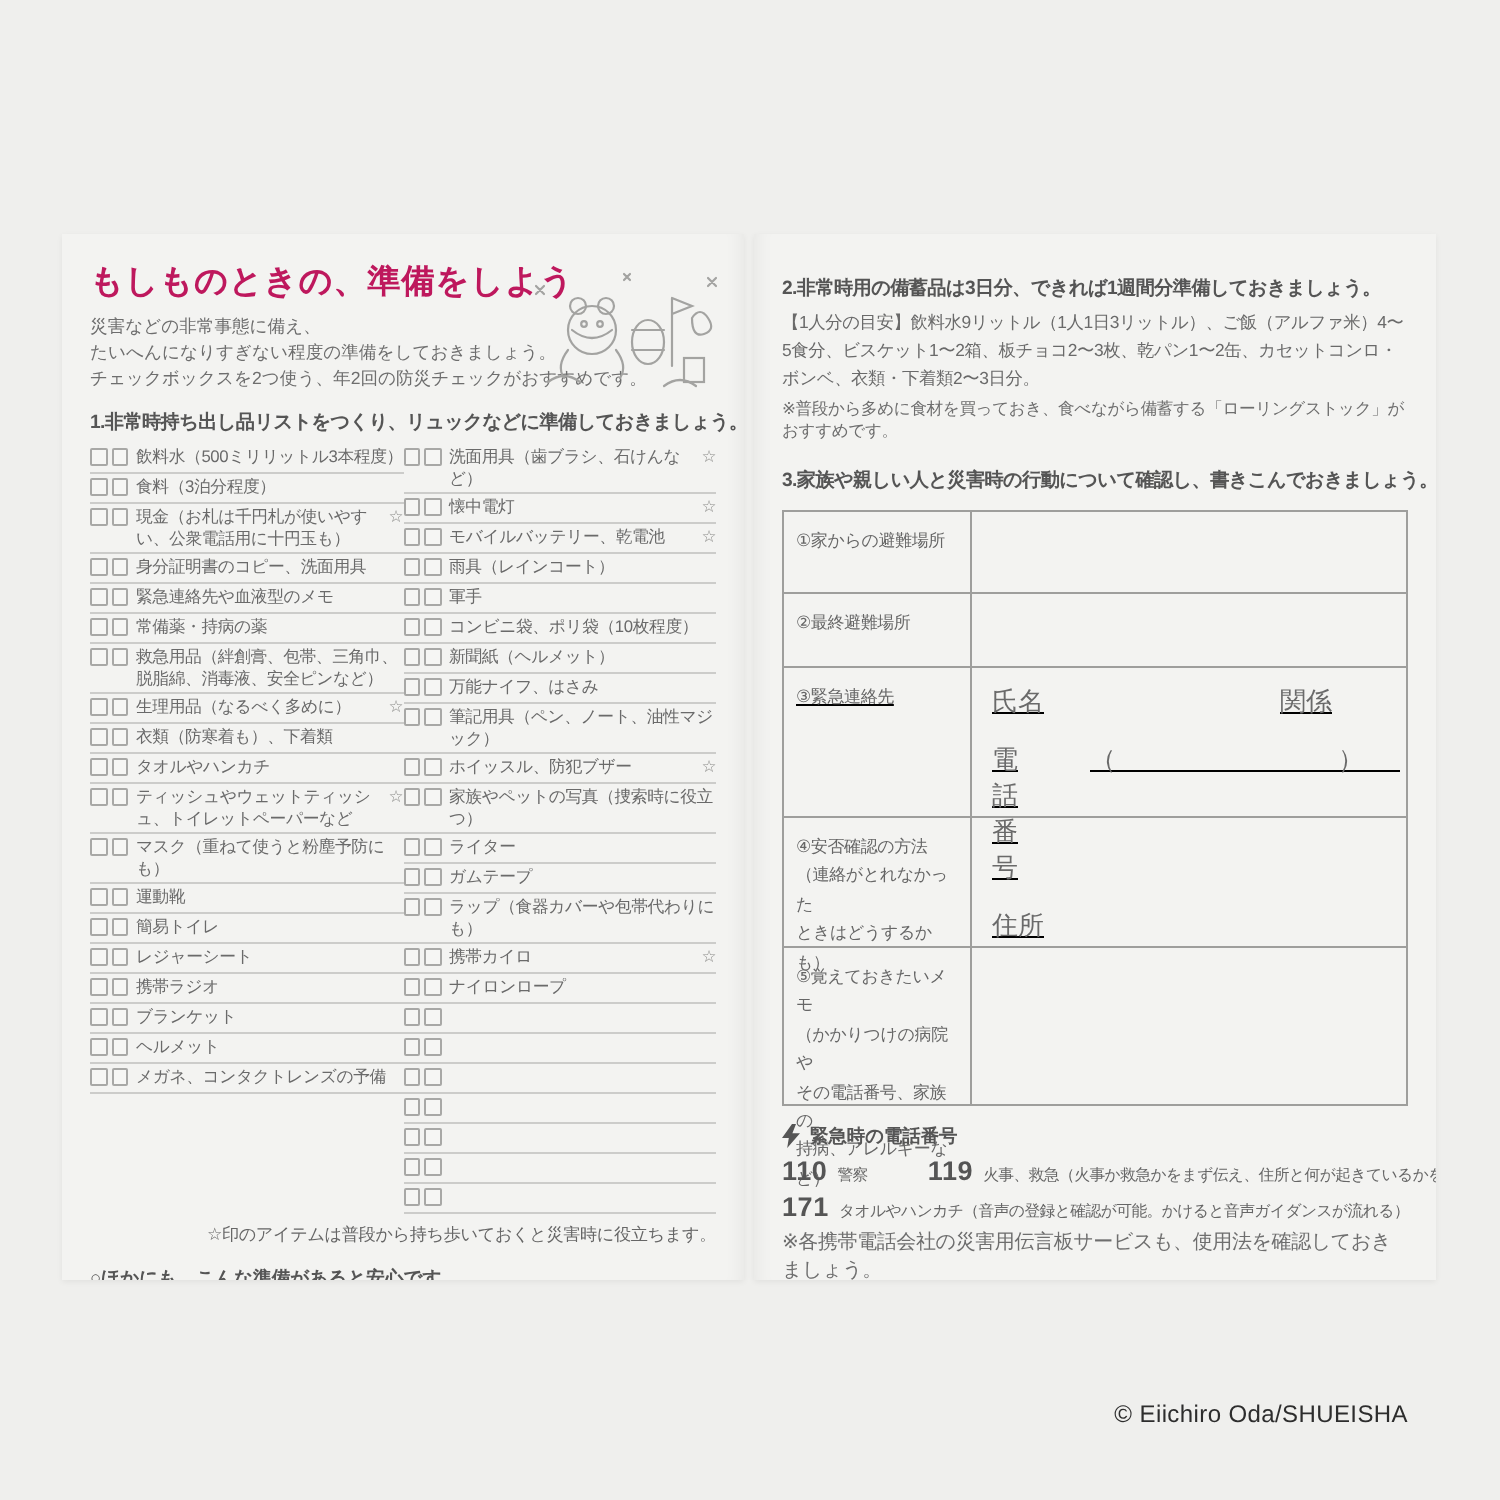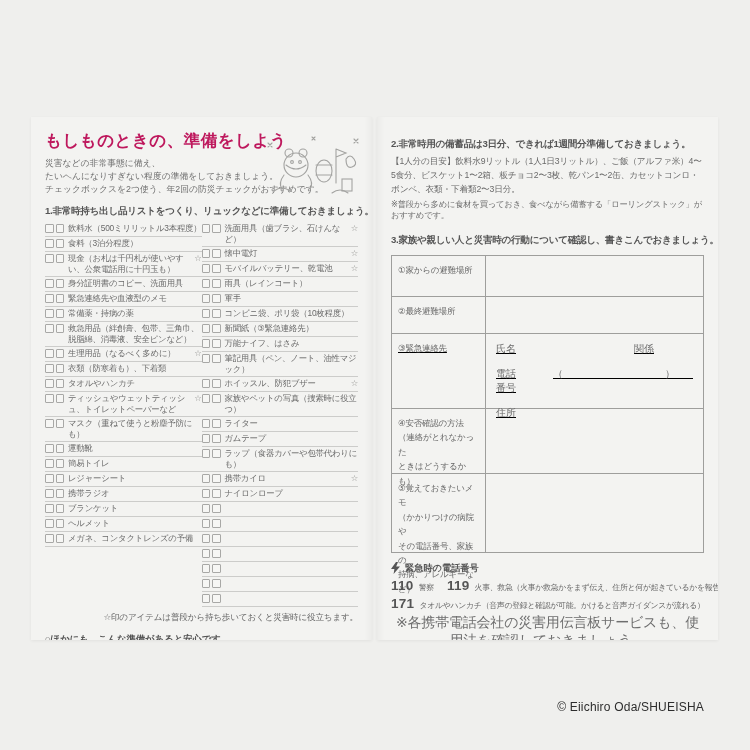--- a/index.html
+++ b/index.html
@@ -35,33 +35,33 @@
   .note2{margin-top:2px;font-size:8.3px;color:#6e6e6e;letter-spacing:-.2px;}
   .sec3{margin-top:13px;}
 
   .table{margin-top:8px;border:1px solid #9e9e9c;}
   .trow{display:flex;border-bottom:1px solid #9e9e9c;}
   .trow:last-child{border-bottom:none;}
   .tlabel{width:94px;flex:none;border-right:1px solid #9e9e9c;padding:7px 6px;font-size:8.5px;
     color:#666;line-height:1.7;white-space:pre-line;box-sizing:border-box;letter-spacing:-.2px;}
   .tvalue{flex:1;position:relative;}
   .h1{height:40px;}.h2{height:36px;}.h3{height:74px;text-decoration:underline;}.h4{height:64px;}.h5{height:78px;}
-  .f-wrap{padding:8px 10px;font-size:10px;color:#6a6a6a;}
+  .f-wrap{padding:8px 10px;font-size:13px;color:#6a6a6a;}
   .f-line{display:flex;margin-bottom:11px;}
   .f-rel{margin-left:118px;}
   .f-paren{margin-left:36px;letter-spacing:18px;}
 
   .em{margin-top:9px;}
   .em-head{display:flex;align-items:center;gap:5px;font-size:9.2px;font-weight:bold;color:#555;}
   .em-line{display:flex;align-items:baseline;margin-top:3px;white-space:nowrap;color:#666;}
   .em-num{font-size:13.5px;font-weight:bold;color:#555;margin-right:5px;letter-spacing:.3px;}
   .em-seg{display:flex;align-items:baseline;justify-content:center;}
-  .em-seg + .em-seg{margin-left:13px;}
+  .em-seg + .em-seg{margin-left:30px;}
   .em-desc{font-size:7.9px;letter-spacing:-.3px;}
-  .em-note{margin-top:3px;font-size:14px;color:#6e6e6e;letter-spacing:-.2px;text-align:center;}
+  .em-note{margin-top:3px;font-size:10px;color:#6e6e6e;letter-spacing:-.2px;}
   .em-ref{margin-top:9px;font-size:7.5px;text-align:right;color:#7a7a78;letter-spacing:-.2px;}
 
   .copyright{position:absolute;right:46px;top:700px;font-size:12px;color:#2d2d2d;letter-spacing:.2px;}
 </style>
 </head>
 <body>
 
 <div class="canvas">
 
   <div class="page left">
@@ -275,21 +275,21 @@
               <span class="box"></span>
               <span class="box"></span>
             </span>
             <span class="lab">コンビニ袋、ポリ袋（10枚程度）</span>
           </div>
           <div class="chk-row">
             <span class="boxes">
               <span class="box"></span>
               <span class="box"></span>
             </span>
-            <span class="lab">新聞紙（③緊急連絡先）</span>
+            <span class="lab">新聞紙（ヘルメット）</span>
           </div>
           <div class="chk-row">
             <span class="boxes">
               <span class="box"></span>
               <span class="box"></span>
             </span>
             <span class="lab">万能ナイフ、はさみ</span>
           </div>
           <div class="chk-row">
             <span class="boxes">

